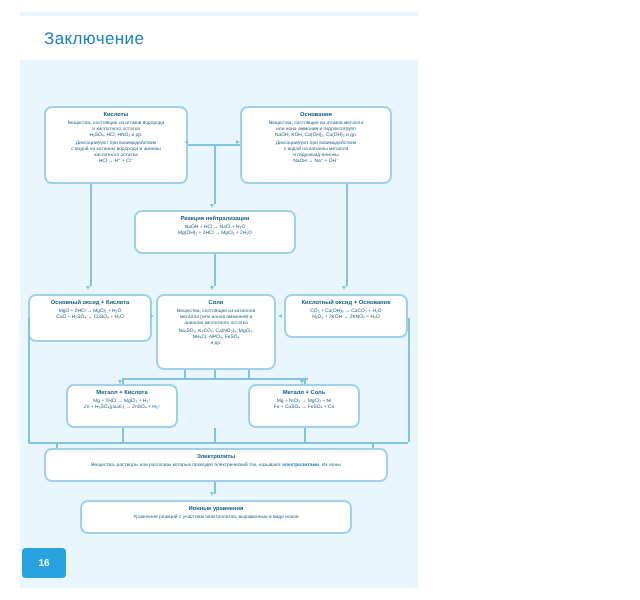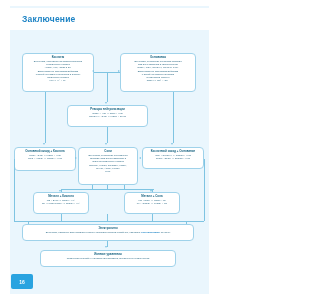--- a/index.html
+++ b/index.html
@@ -21,21 +21,21 @@
   .edge-left{
     position:absolute;left:0;top:6px;width:10px;height:288px;
     background:#ffffff;
   }
   .title-band{
     position:absolute;left:10px;top:8px;width:199px;height:22px;
     background:#ffffff;
   }
   .title{
     position:absolute;left:22px;top:14px;
-    font-size:8.5px;font-weight:bold;color:#1b82c4;
+    font-size:8.5px;font-weight:normal;color:#1b82c4;
     letter-spacing:.2px;white-space:nowrap;
   }
 
   
   .box{
     position:absolute;box-sizing:border-box;
     background:#ffffff;border:0.7px solid #9fd2ea;border-radius:4px;
     text-align:center;color:#12506f;overflow:hidden;
     padding:1.5px 2px;
   }

